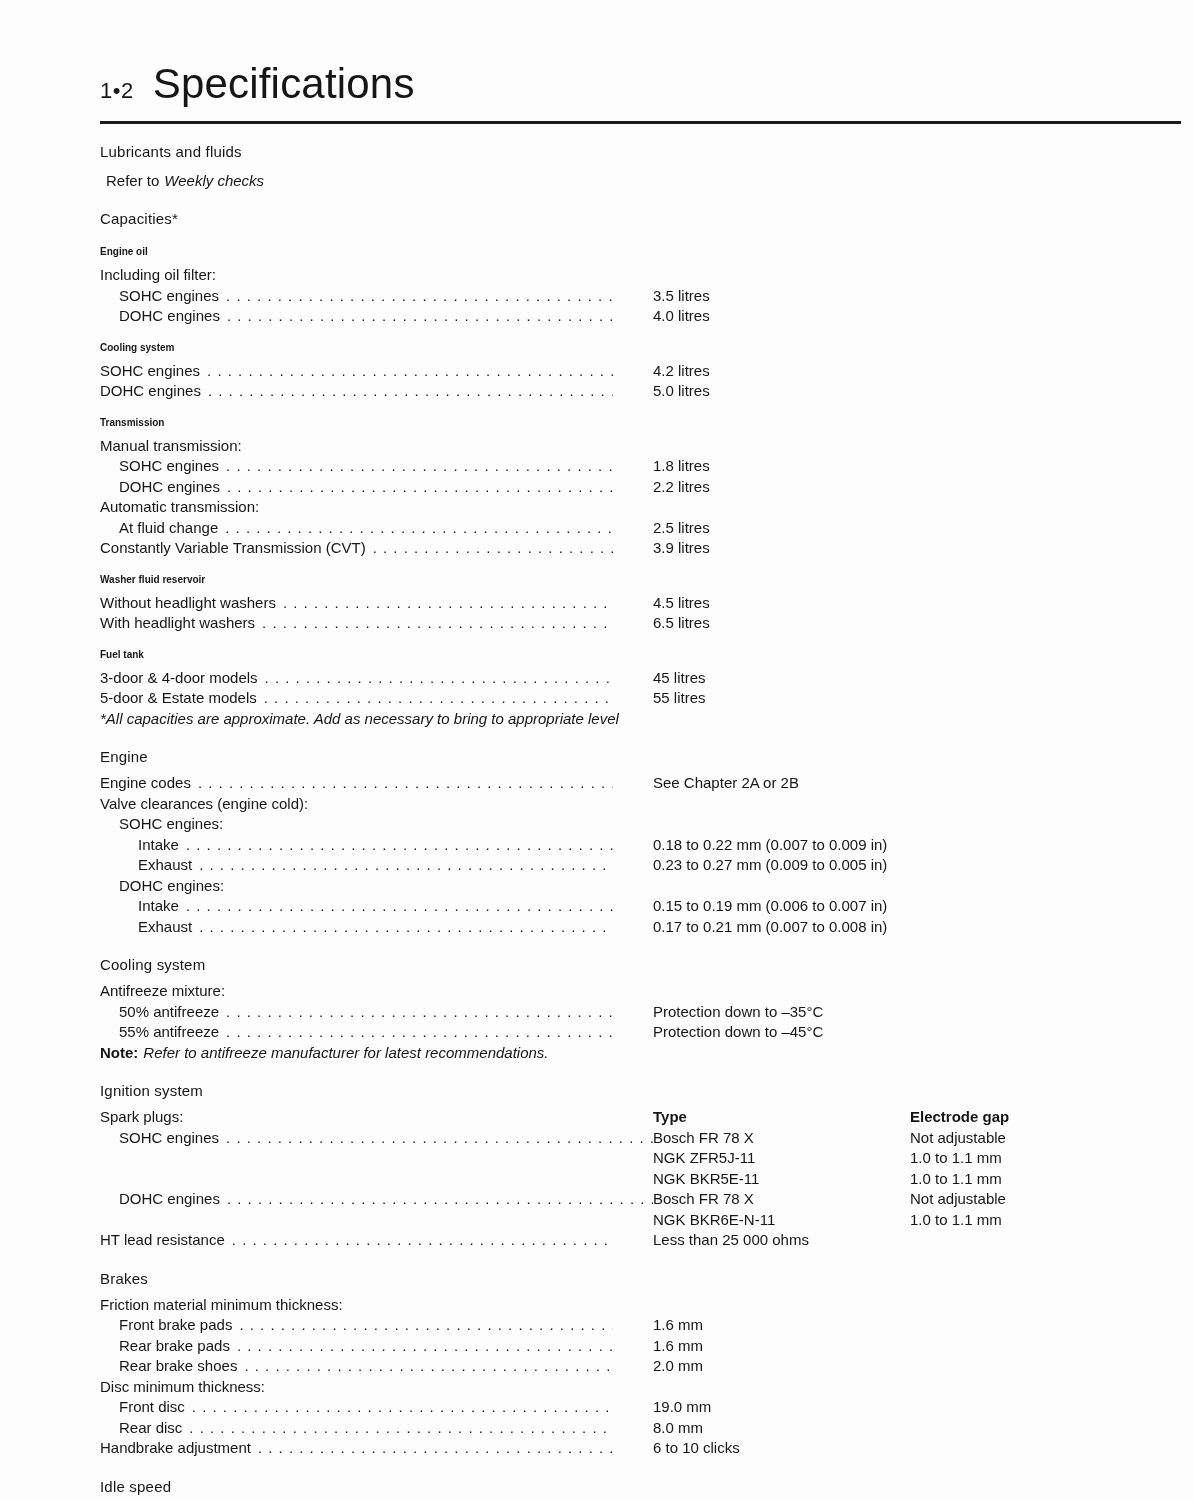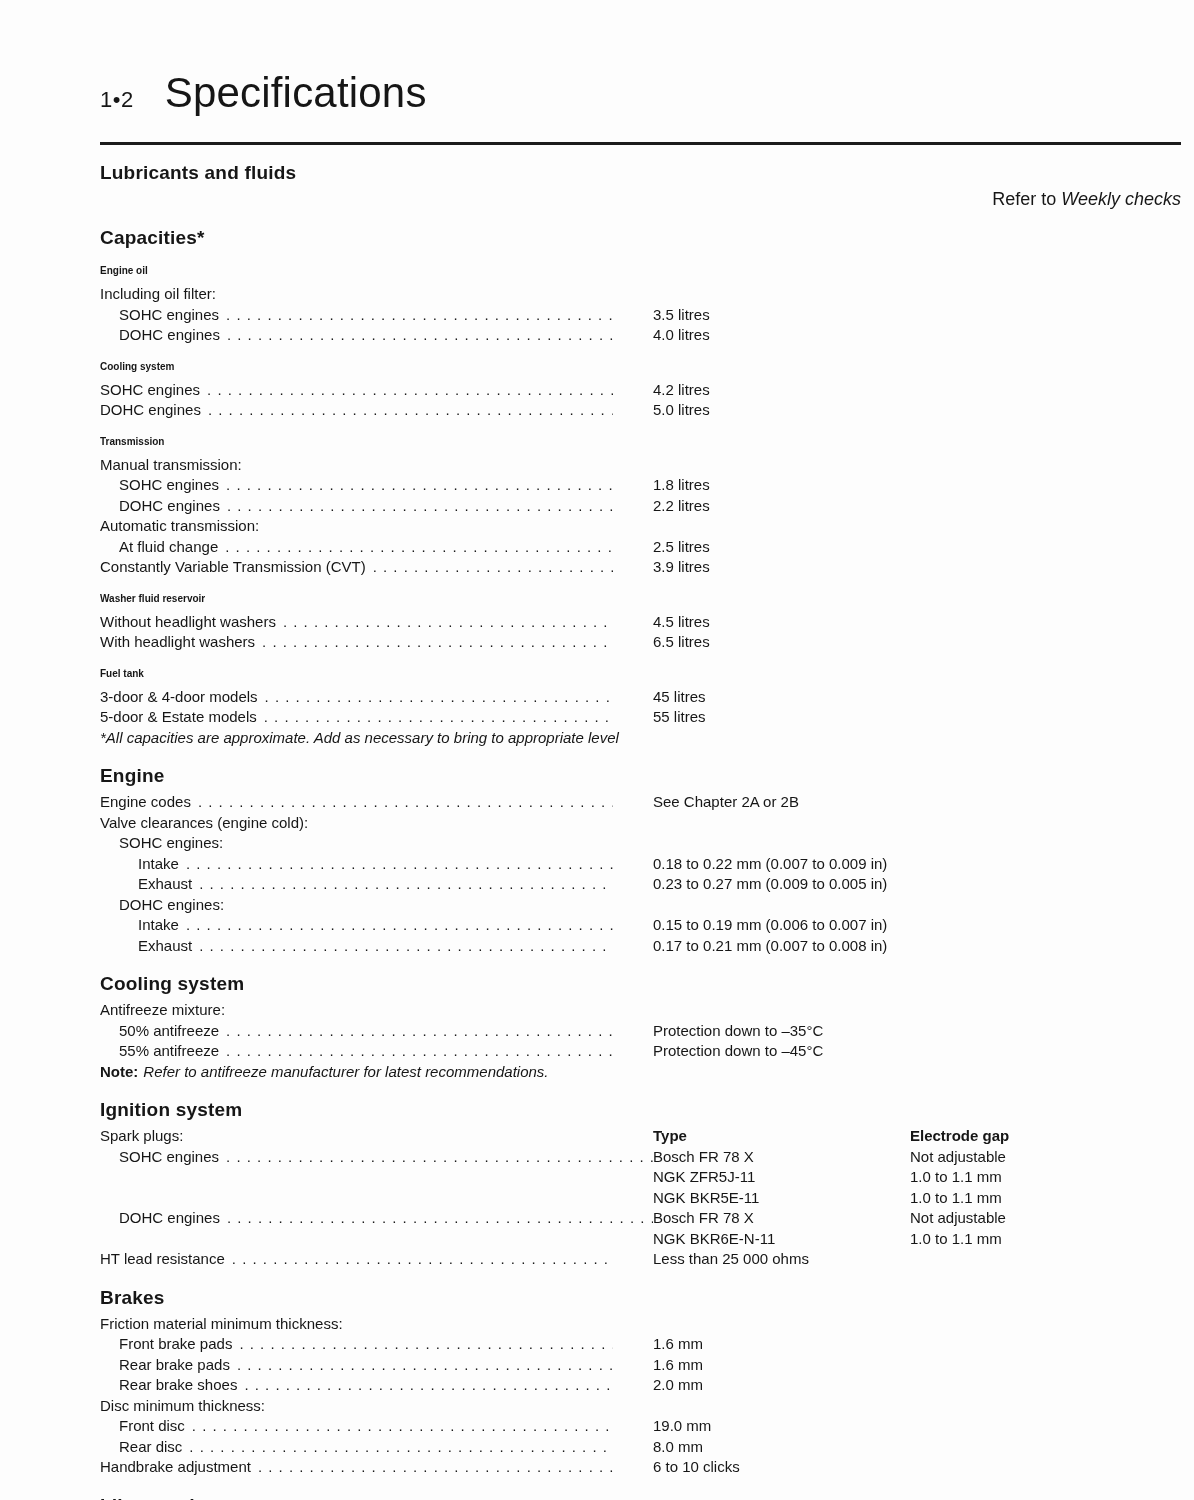--- a/index.html
+++ b/index.html
@@ -8,25 +8,25 @@
     background: #fdfdfd;
     color: #161616;
     font-family: "Liberation Sans", sans-serif;
     overflow: hidden;
   }
   .page { padding: 54px 13px 0 100px; }
 
   
   .titlebar { display: flex; align-items: baseline; gap: 15px; }
   .pagenum { font-size: 22px; letter-spacing: 0.5px; margin-top: 24px; }
-  h1 { font-size: 42px; font-weight: 400; margin: 16px; line-height: 46px; letter-spacing: 0.2px; }
+  h1 { font-size: 42px; font-weight: 400; margin: 4px; line-height: 46px; letter-spacing: 0.2px; }
   .rule { height: 3px; background: #1c1c1c; margin-top: 10px; }
 
   
-  h2 { font-size: 19px; font-weight: 700; margin: 16px 0 4px 0; line-height: 24px; letter-spacing: 0.2px; }
+  h2 { font-size: 15px; font-weight: 400; margin: 16px 0 4px 0; line-height: 24px; letter-spacing: 0.2px; }
   h3 { font-size: 10px; font-weight: 700; margin: 11px 0 3px 0; line-height: 20px; }
 
   
   .row { display: flex; align-items: flex-start; font-size: 15px; line-height: 20.5px; }
   .lbl { flex: 0 0 auto; white-space: nowrap; }
   .ind1 { padding-left: 19px; }
   .ind2 { padding-left: 38px; }
   .dots { flex: 1 1 auto; overflow: hidden; white-space: nowrap; padding-left: 7px; min-width: 0; color: #1b1b1b; }
   .dots::after {
     letter-spacing: 1px;
@@ -35,21 +35,21 @@
   .spacer { flex: 1 1 auto; }
   .val { flex: 0 0 auto; width: 528px; white-space: nowrap; margin-left: 40px; }
 
   
   .col-type { flex: 0 0 auto; width: 257px; white-space: nowrap; }
   .col-gap  { flex: 0 0 auto; width: 271px; white-space: nowrap; }
 
   .b { font-weight: 700; }
   .i { font-style: italic; }
   .gap-l { margin-left: 5px; }
-  p.refer { margin: 0; font-size: 18px; line-height: 21px; text-align: right; }
+  p.refer { margin: 6px; font-size: 15px; line-height: 21px; }
 </style>
 </head>
 <body>
 
 <div class="page">
 
   <div class="titlebar">
     <span class="pagenum">1•2</span>
     <h1>Specifications</h1>
   </div>

